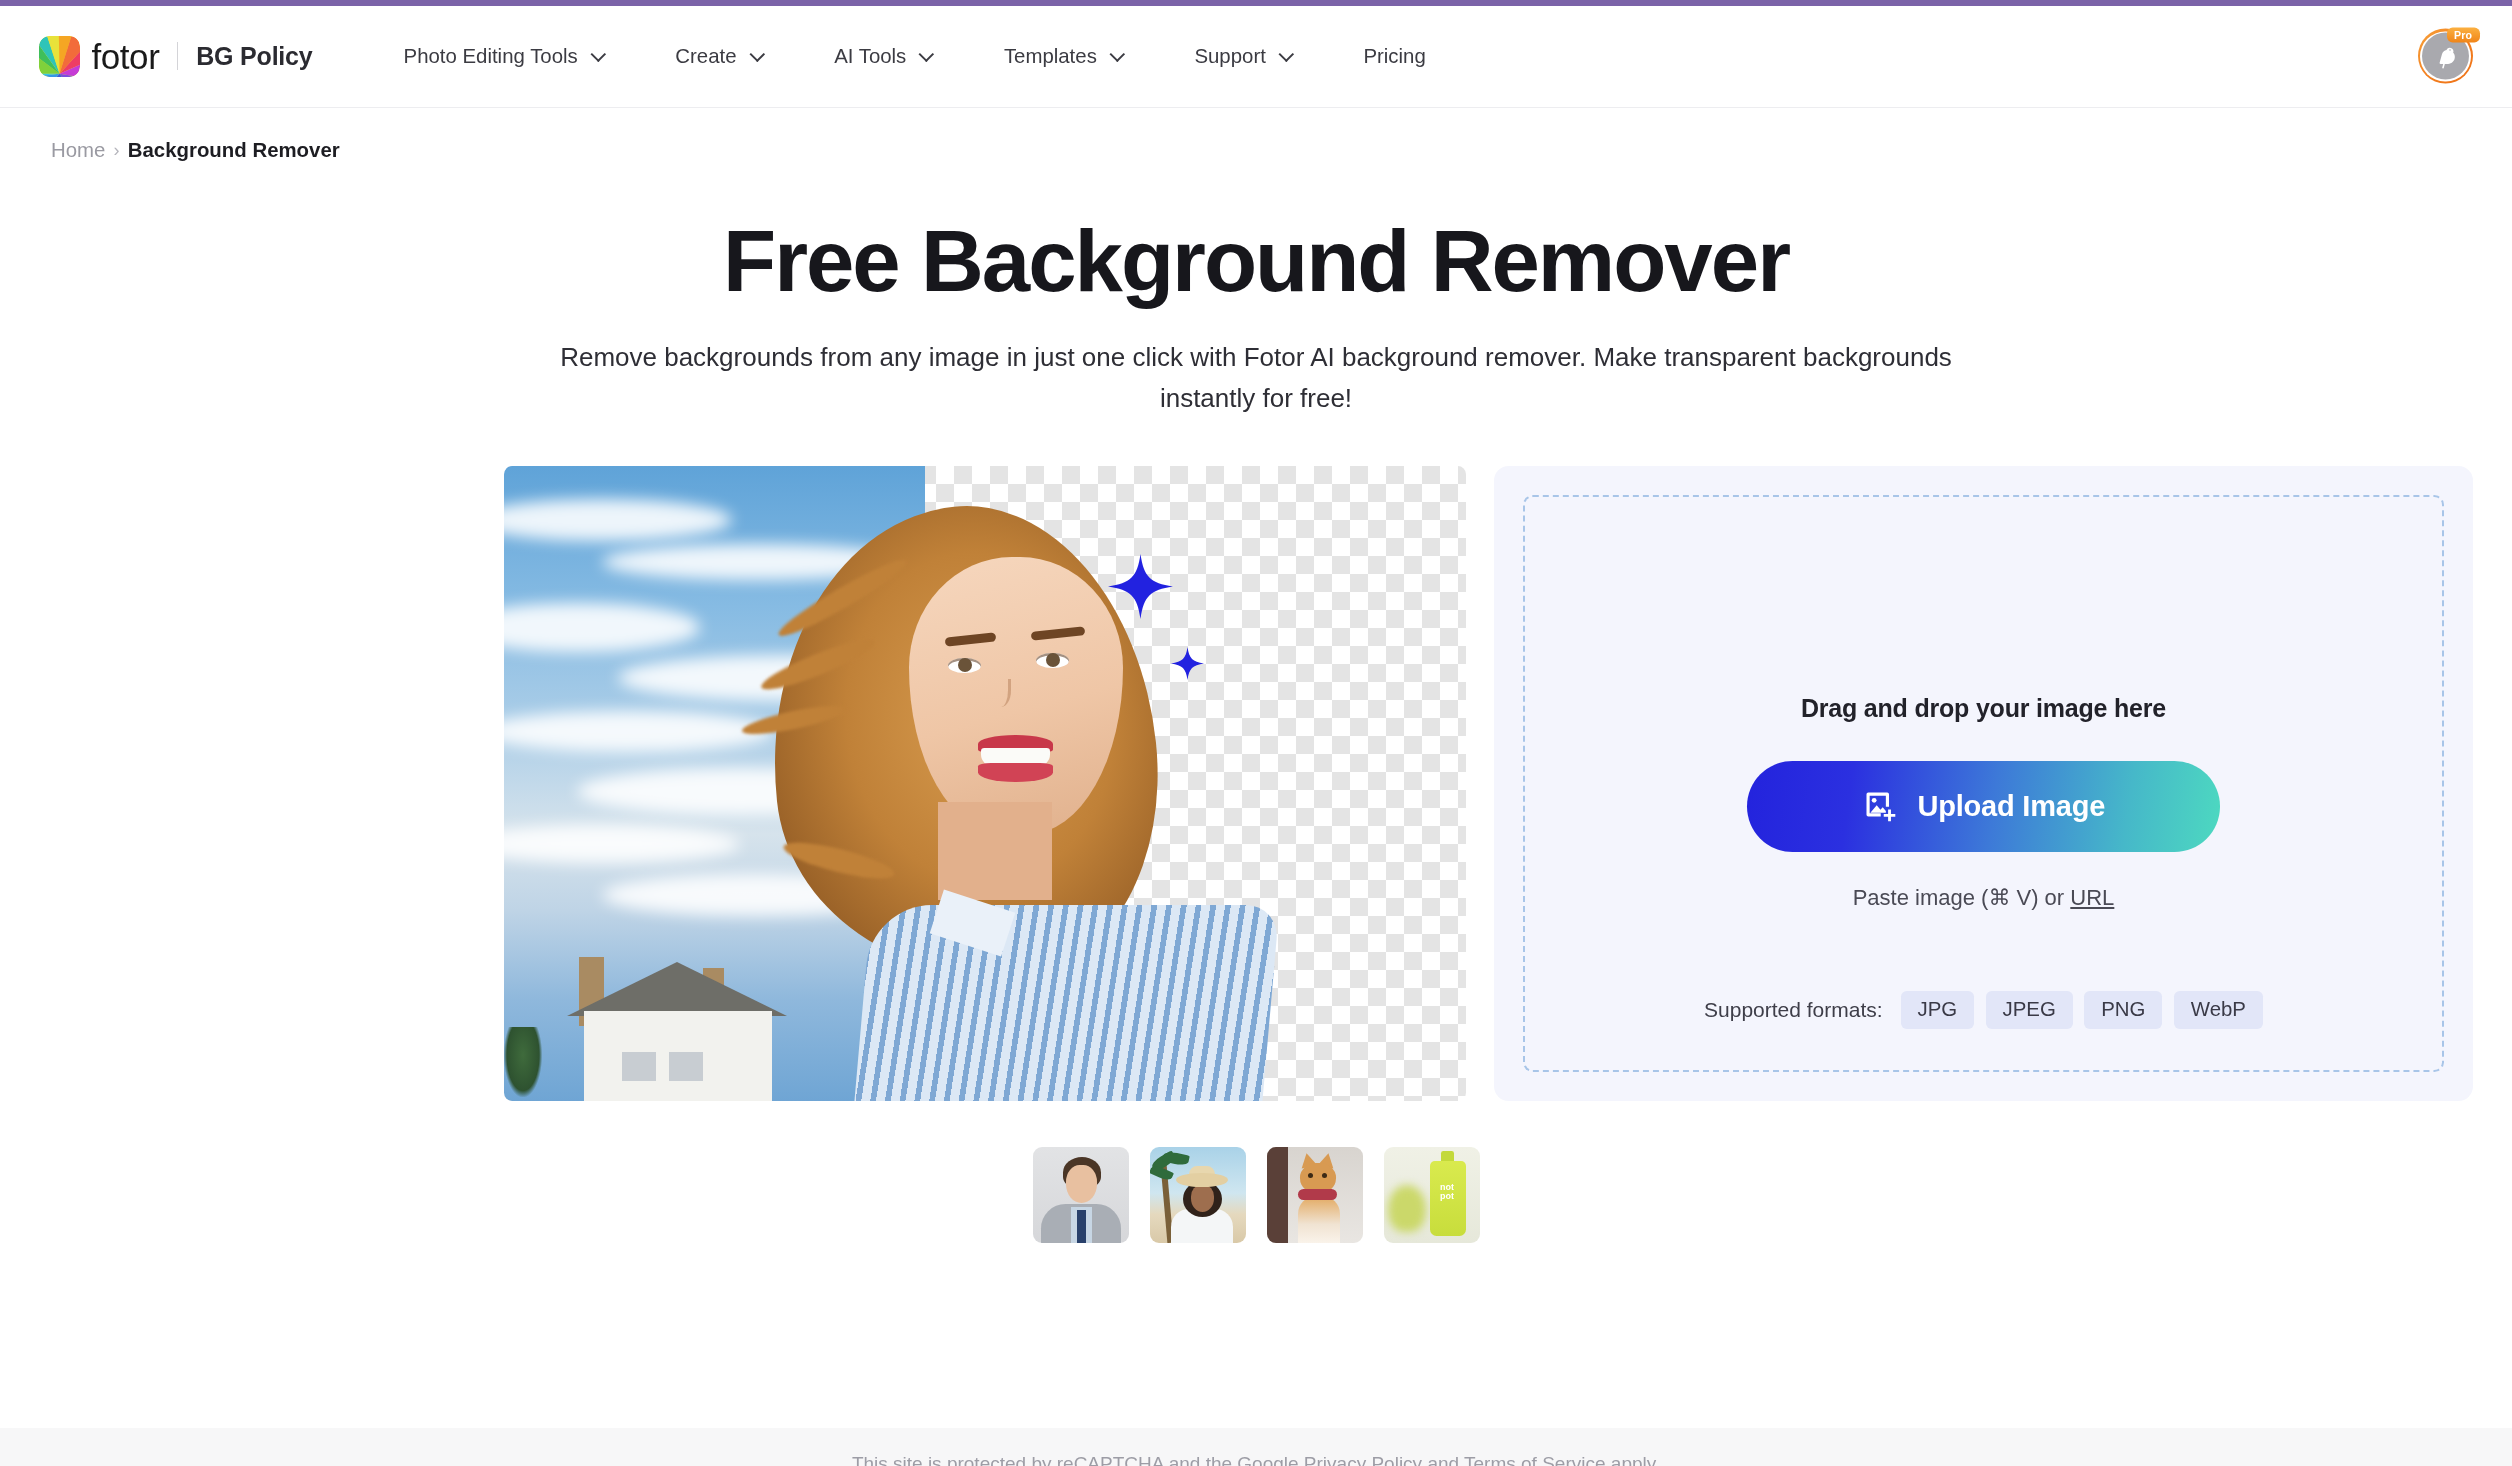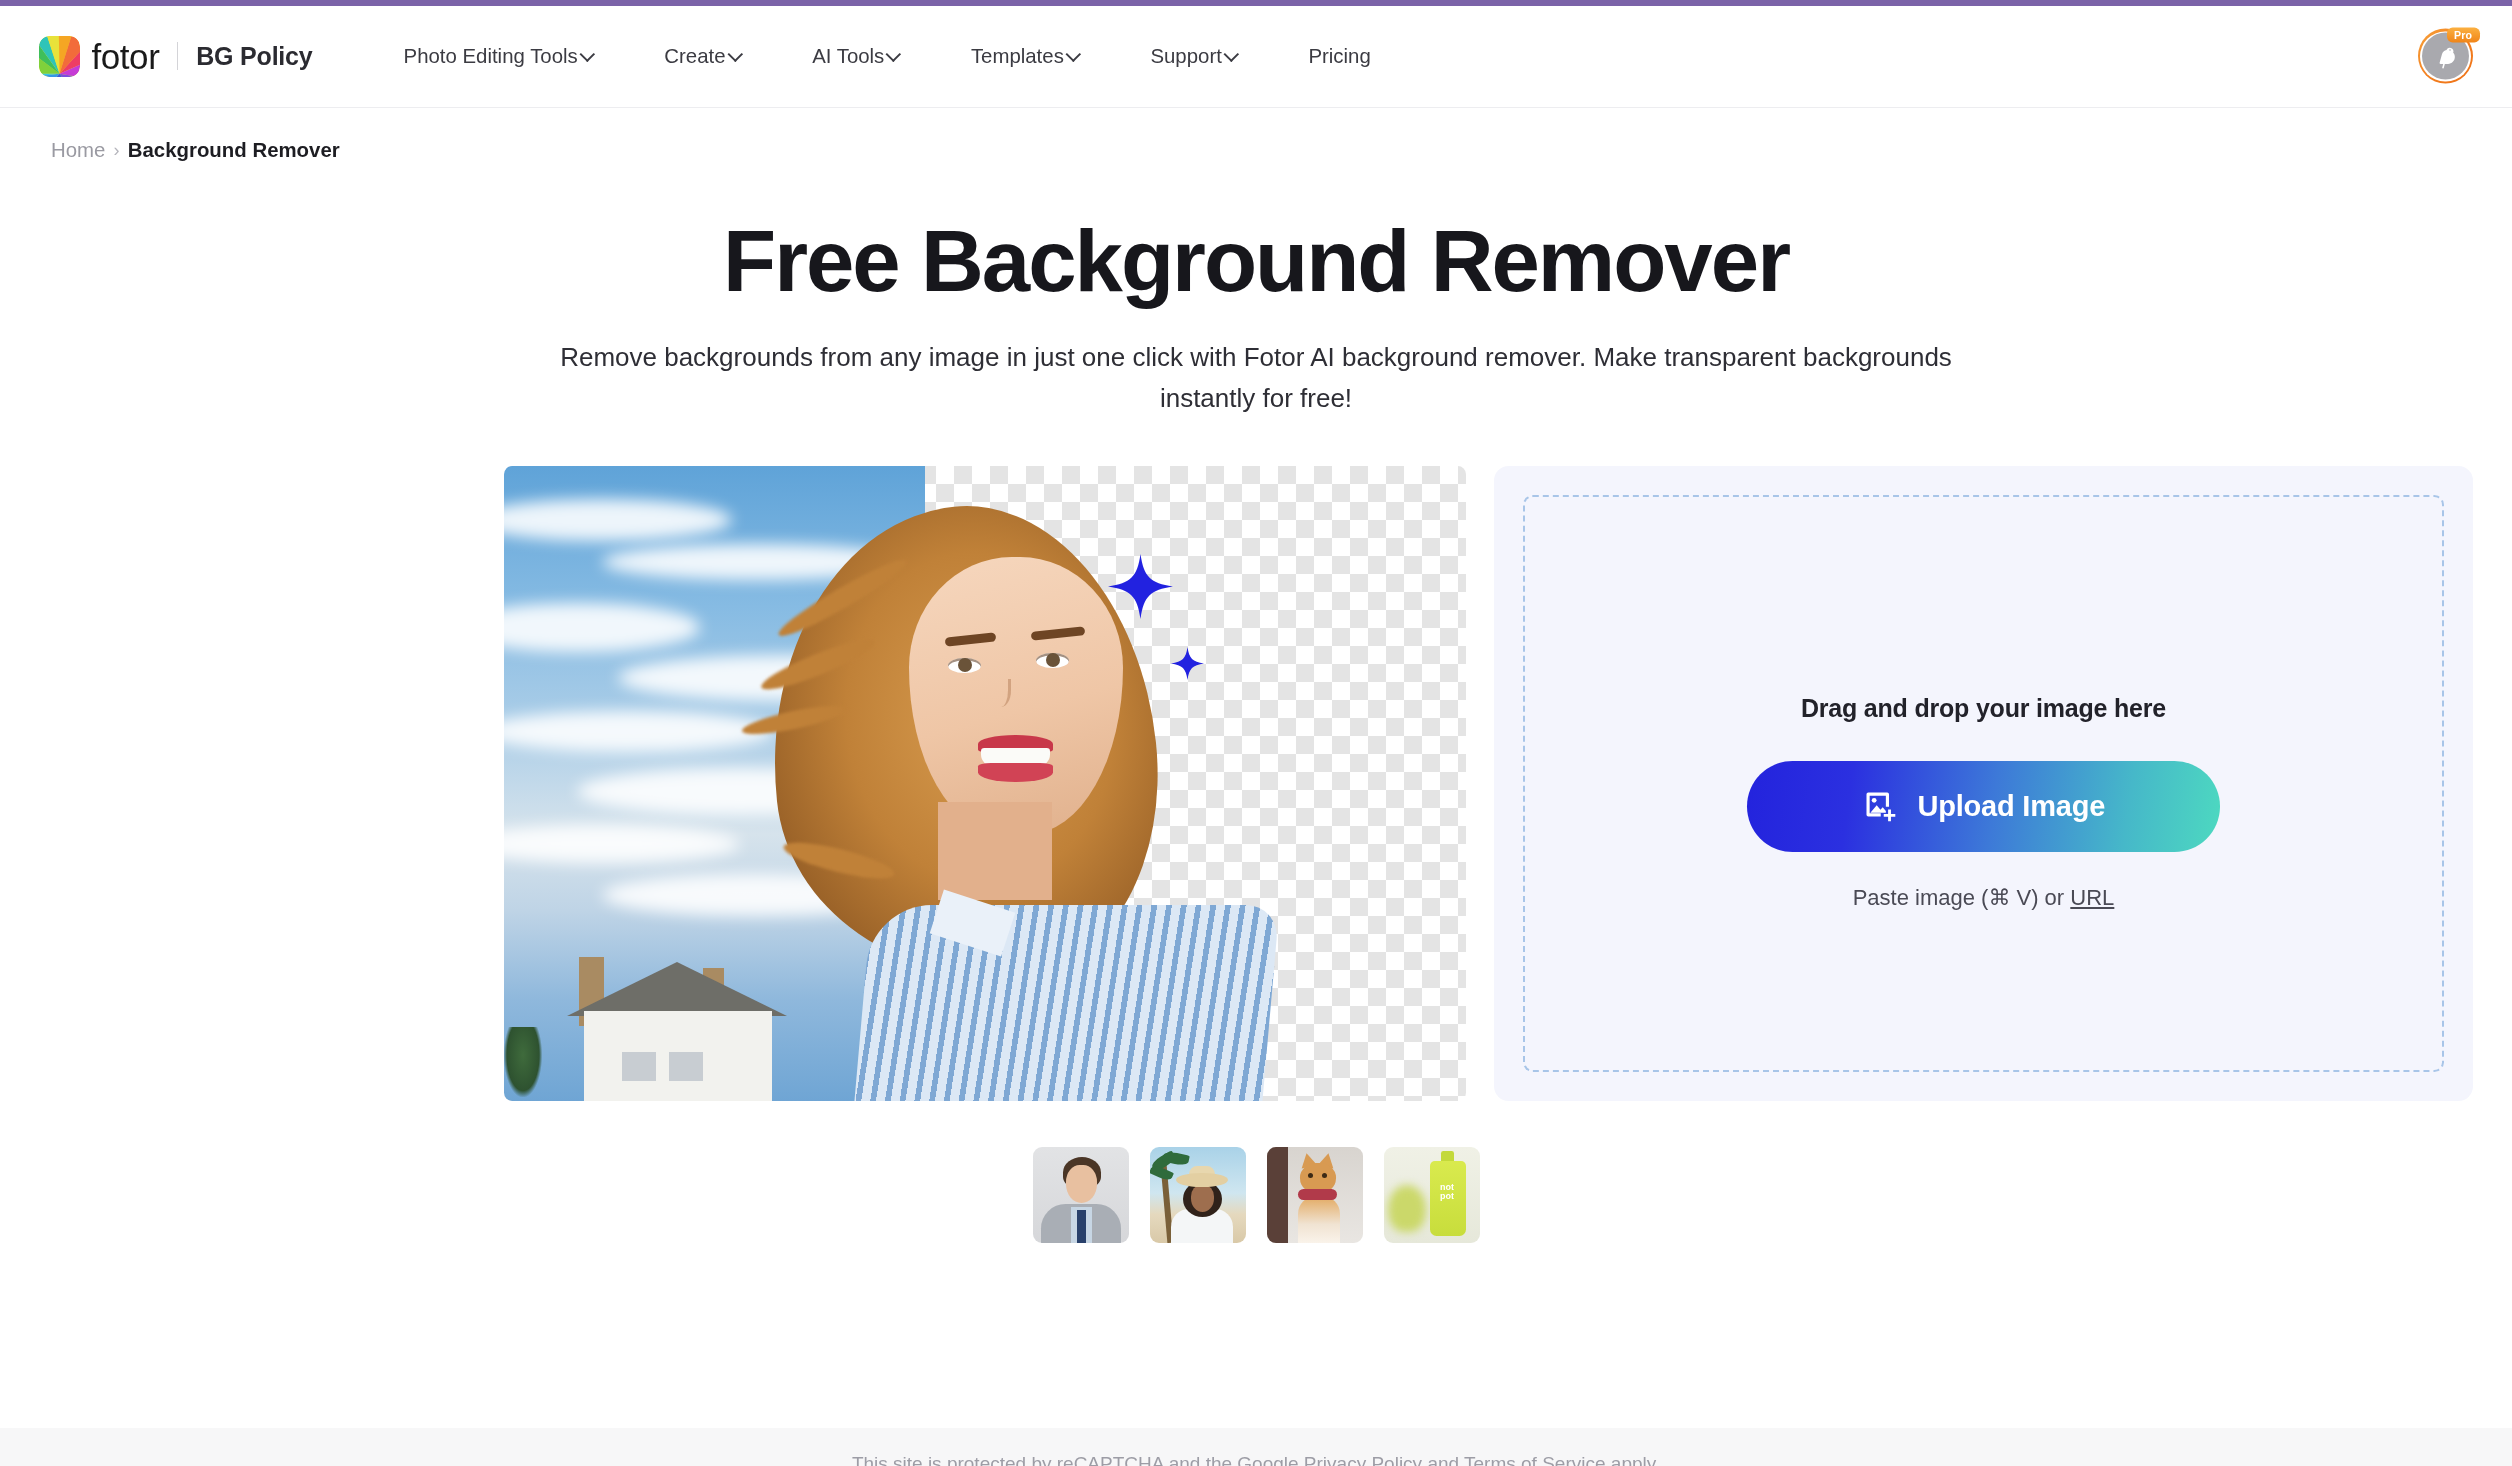--- a/index.html
+++ b/index.html
@@ -33,21 +33,21 @@
   }
   .brand-div {
     width:0.8px; height:28px; background:#D4D4D8; margin:0 18px;
   }
   .brand-sub {
     font-size:25px; font-weight:700; color:#2b2b31; letter-spacing:-0.2px;
   }
 
   .nav { display:flex; align-items:center; margin-left:91px; }
   .nav-item {
-    display:flex; align-items:center; gap:4px;
+    display:flex; align-items:center; gap:15px;
     font-size:20.4px; color:#3b3b42; font-weight:400;
     padding:0 36px; cursor:pointer; white-space:nowrap;
   }
   .nav-item:first-child { padding-left:0; }
   .chev {
     width:10.6px; height:10.6px; border-right:2px solid #3b3b42;
     border-bottom:2px solid #3b3b42; transform:rotate(45deg) translate(-1.6px,-1.6px);
     flex:0 0 auto;
   }
 
@@ -479,20 +479,27 @@
             <path d="M17.4 14.4h1.9v2.9h2.9v1.9h-2.9v2.9h-1.9v-2.9h-2.9v-1.9h2.9v-2.9z" fill="#fff"></path>
           </svg>
         </span>
         <span>Upload Image</span>
       </button>
 
       <div class="dz-paste">
         <span>Paste image (⌘ V) or </span><a>URL</a>
       </div>
 
+      <div class="dz-formats">
+        <span class="fmt-label">Supported formats:</span>
+        <span class="fmt-chip">JPG</span>
+        <span class="fmt-chip">JPEG</span>
+        <span class="fmt-chip">PNG</span>
+        <span class="fmt-chip">WebP</span>
+      </div>
     </div>
   </div>
 </div>
 
 <div class="samples">
   <div class="sample-row">
 
     <div class="thumb t1">
       <div class="t1-suit"></div>
         <div class="t1-shirt"></div>

